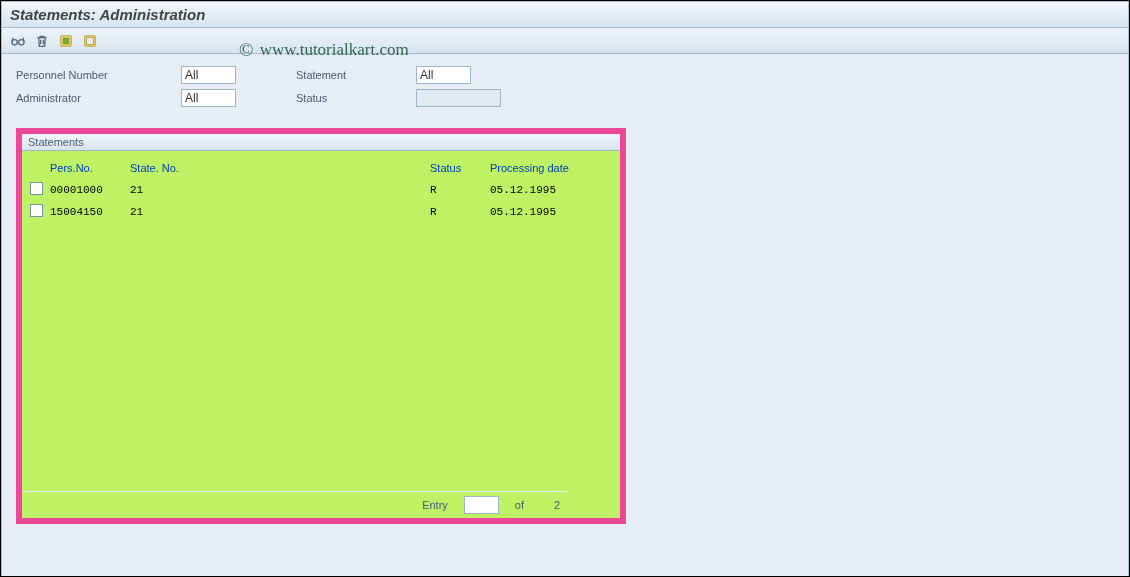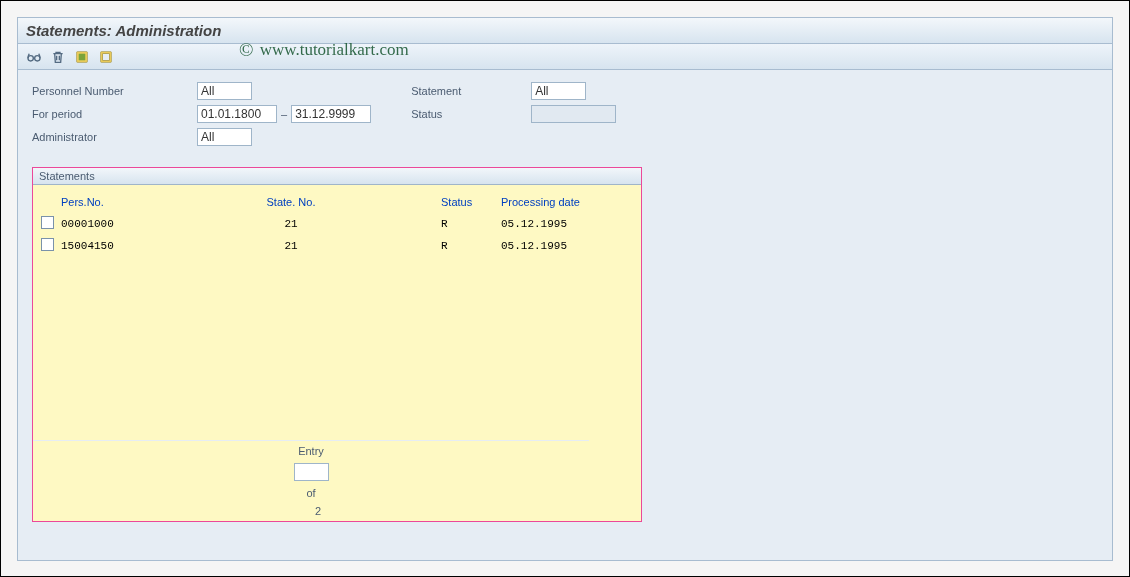--- a/index.html
+++ b/index.html
@@ -10,21 +10,21 @@
     background: #fff;
     width: 1130px;
     height: 577px;
     position: relative;
     border: 1px solid #000;
   }
   .app-frame {
     width: 100%;
     height: 100%;
     background: #f5f5f5;
-    padding: 16px;
+    padding: 0;
   }
   .title-bar {
     background: linear-gradient(#f3f7fb, #d7e4ef);
     border: 1px solid #a8bcd0;
     padding: 4px 8px;
     font-style: italic;
     font-weight: bold;
     font-size: 15px;
     color: #444;
   }
@@ -50,21 +50,21 @@
   .tb-btn svg { width:16px; height:16px; }
   .main-area {
     background: #e6edf4;
     border: 1px solid #a8bcd0;
     border-top: none;
     height: calc(100% - 52px);
     padding: 10px 14px;
   }
   .filter-block {
     display: flex;
-    gap: 40px;
+    gap: 60px;
     margin-bottom: 18px;
   }
   .filter-col { }
   .filter-row {
     display: flex;
     align-items: center;
     height: 22px;
     margin-bottom: 1px;
   }
   .filter-label {
@@ -80,56 +80,55 @@
     padding: 0 3px;
     color: #333;
   }
   .sap-input.readonly {
     background: #e1e9f1;
   }
   .w-small { width: 55px; }
   .w-date  { width: 80px; }
   .w-tiny  { width: 35px; }
   .panel {
-    border: 1px solid #ec4899;
-    background: #fef9c3;
+    border: 6px solid #ec4899;
+    background: #bef264;
     width: 610px;
-    height: 355px;
+    height: 396px;
     display: flex;
     flex-direction: column;
   }
   .panel-title {
     background: linear-gradient(#f2f6fa, #d7e4ef);
     border-bottom: 1px solid #9fb5c9;
     padding: 2px 6px;
     color: #4a5b70;
   }
   .panel-header, .panel-row {
     display: flex;
     align-items: center;
     padding: 2px 8px;
     height: 22px;
   }
   .panel-header { color: #0040c0; margin-top:6px;}
   .col-chk   { width: 20px; }
   .col-pers  { width: 80px; text-align: left; }
-  .col-state { width: 300px; text-align: center; }
+  .col-state { width: 300px; text-align: left; }
   .col-status{ width: 60px; text-align: left; }
   .col-date  { width: 120px; text-align: left; }
   .panel-body { flex:1; overflow:auto;font-family:Liberation Mono, monospace; }
   .panel-footer {
     padding: 4px 8px;
     display: flex;
     align-items: center;
     justify-content: flex-end;
-    gap: 6px;
+    gap: 16px;
     color: #4a5b70;
     border-top: 1px solid #e6edf4;
     margin-right: 52px;
-    flex-direction: column;
   }
   .sap-checkbox {
     width: 13px; height: 13px;
     border: 1px solid #7a92aa;
     background: #fff;
     display: inline-block;
   }
   .dash { margin: 0 4px; color:#4a5b70; }
   .watermark {
     position: absolute;
@@ -190,26 +189,20 @@
 
   <div class="main-area">
 
     <div class="filter-block">
       <div class="filter-col">
         <div class="filter-row">
           <span class="filter-label">Personnel Number</span>
           <input class="sap-input w-small" value="All" style="">
         </div>
         <div class="filter-row">
-          <span class="filter-label">For period</span>
-          <input class="sap-input w-date" value="01.01.1800" style="">
-          <span class="dash">–</span>
-          <input class="sap-input w-date" value="31.12.9999" style="">
-        </div>
-        <div class="filter-row">
           <span class="filter-label">Administrator</span>
           <input class="sap-input w-small" value="All" style="">
         </div>
       </div>
       <div class="filter-col">
         <div class="filter-row">
           <span class="filter-label" style="width:120px">Statement</span>
           <input class="sap-input w-small" value="All" style="">
         </div>
         <div class="filter-row">

